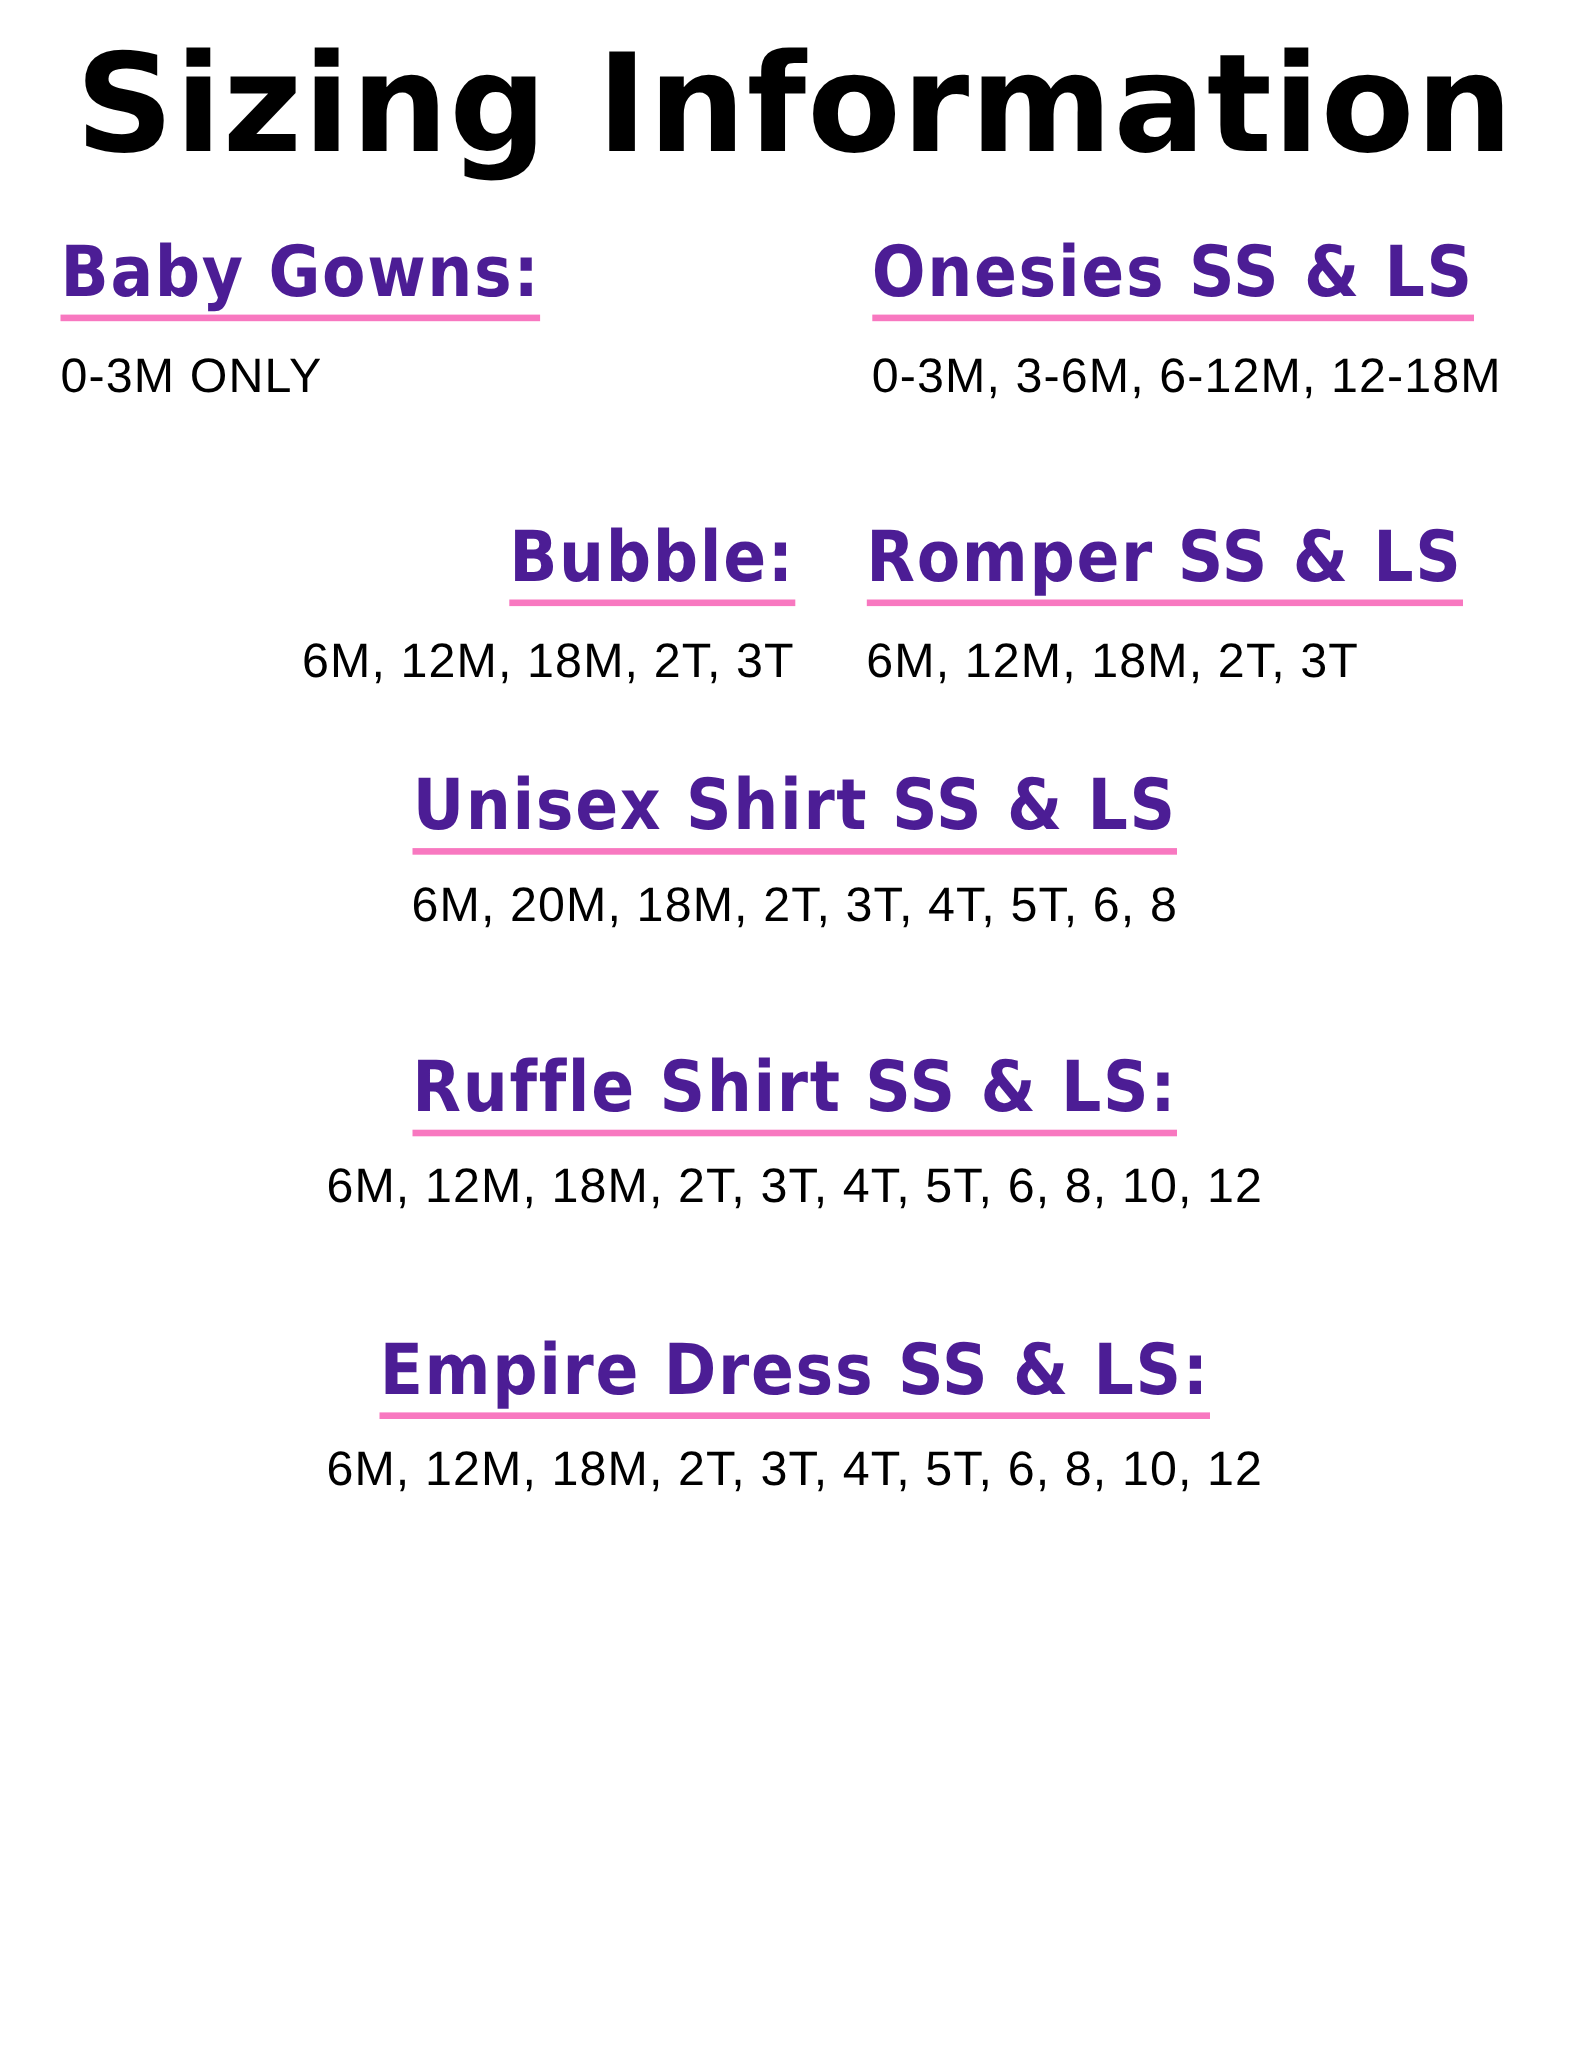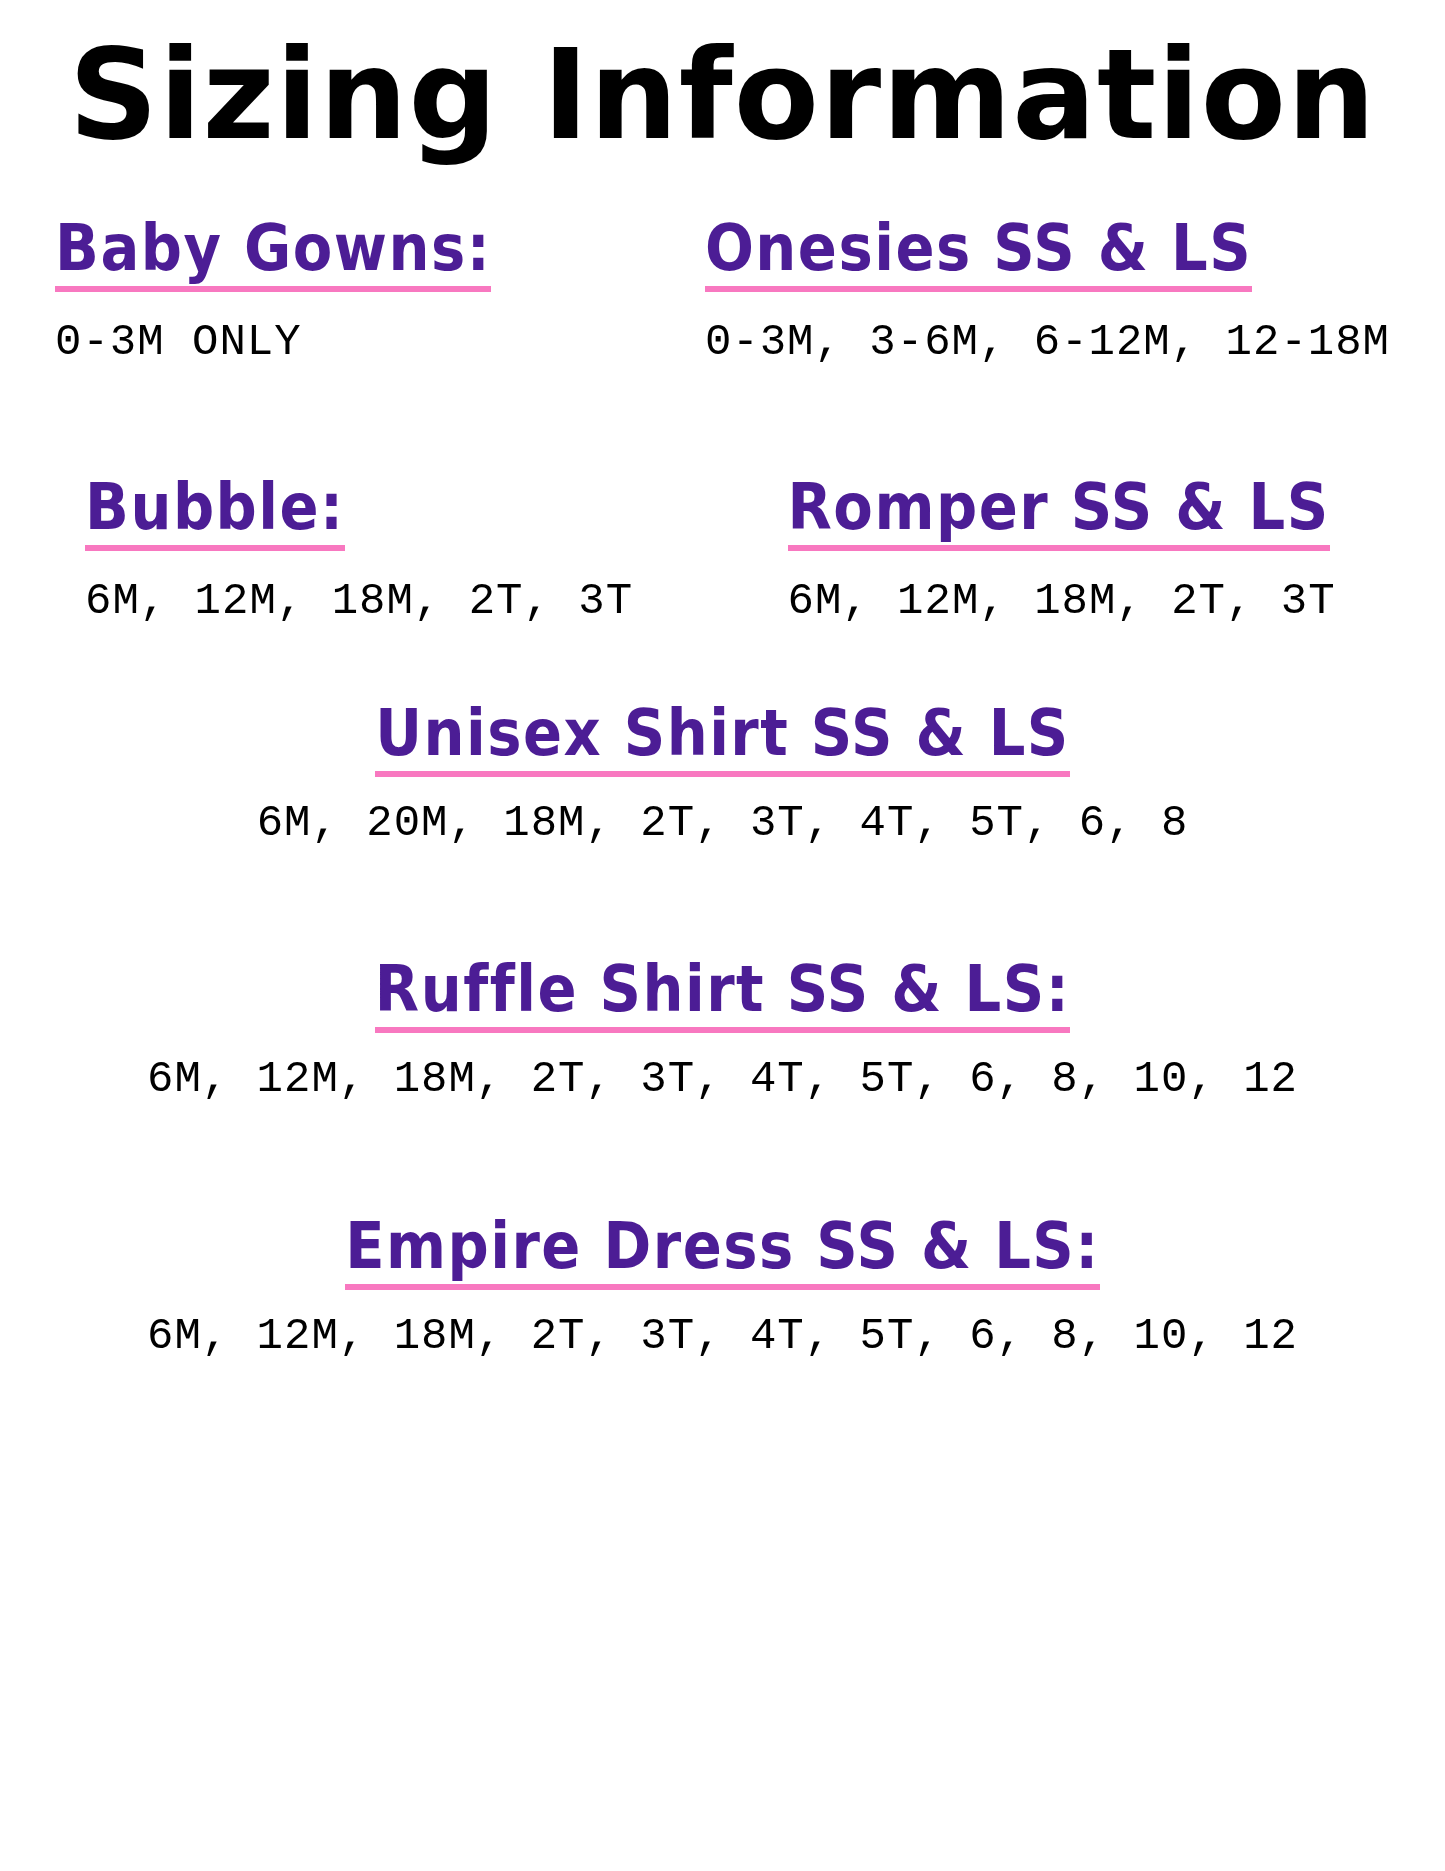--- a/index.html
+++ b/index.html
@@ -44,21 +44,21 @@
     color: #4c1d95;
     font-size: 64px;
     line-height: 1.0;
     letter-spacing: 1.5px;
     display: inline-block;
     border-bottom: 6px solid #F878C0;
     padding-bottom: 6px;
     white-space: nowrap;
   }
   .sizes {
-    font-family: Liberation Mono, monospace;
+    font-family: Liberation Sans, sans-serif;
     font-weight: normal;
     color: #000000;
     font-size: 44px;
     line-height: 1.1;
     letter-spacing: 1px;
     margin-top: 26px;
     white-space: nowrap;
   }
 
   
@@ -74,21 +74,21 @@
     text-align: left;
   }
   .cell.right {
     text-align: left;
     padding-left: 70px;
   }
   .row2 {
     margin-top: 108px;
   }
   .row2 .cell.left {
-    text-align: left;
+    text-align: right;
     padding-left: 30px;
   }
   .row2 .cell.right {
     padding-left: 65px;
   }
 
   
   .center-block {
     text-align: center;
     margin-top: 76px;

